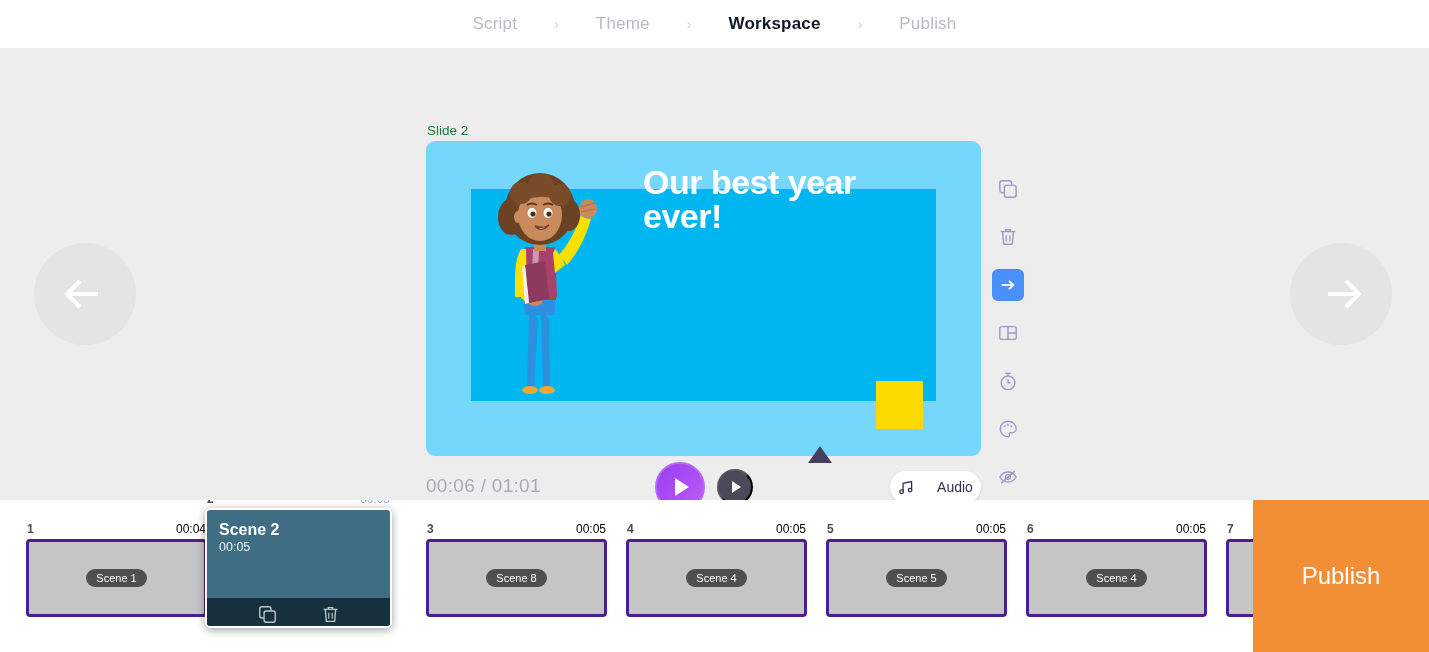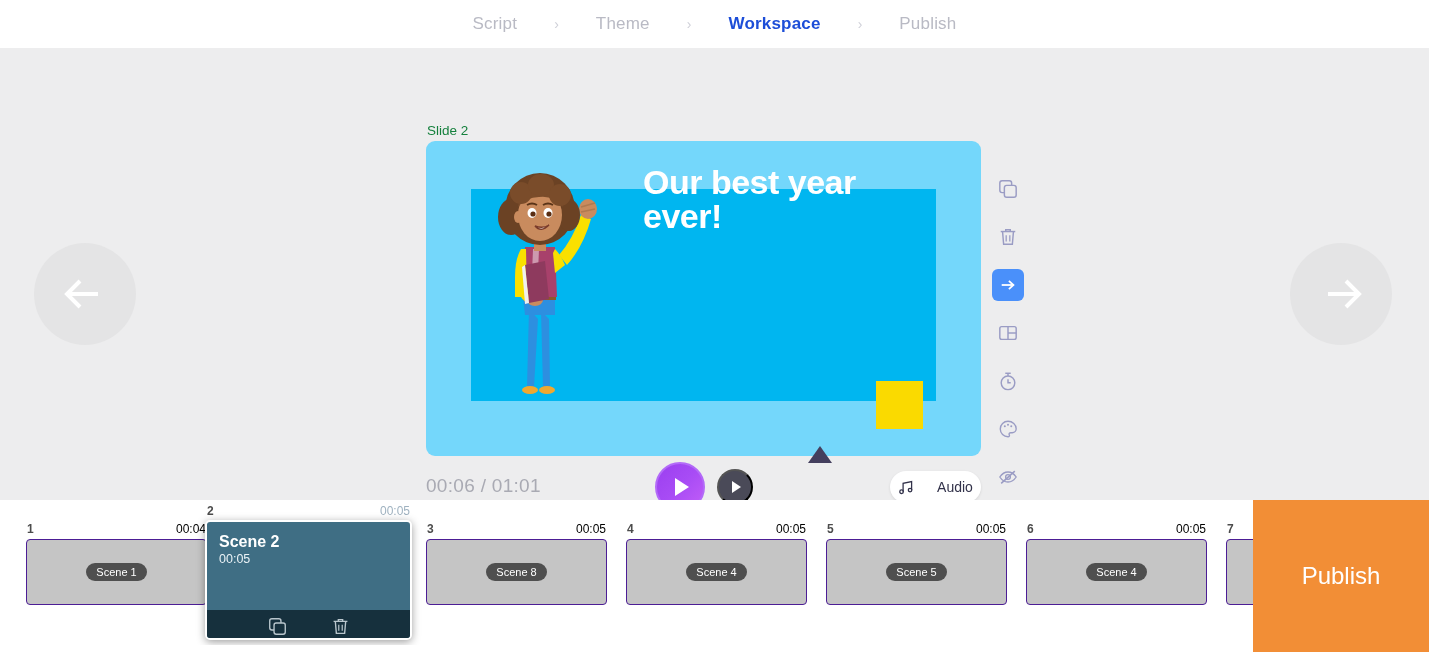--- a/index.html
+++ b/index.html
@@ -15,21 +15,21 @@
   .header {
     position: absolute; left: 0; top: 0; width: 1429px; height: 48px;
     background: #ffffff;
     display: flex; align-items: center; justify-content: center;
   }
   .crumbs { display: flex; align-items: center; gap: 12px; }
   .crumb {
     font-size: 17px; color: #b9bac4; letter-spacing: .2px;
     padding: 0 3px; cursor: pointer;
   }
-  .crumb.active { color: #1d4ed8; font-weight: bold; }
+  .crumb.active { color: #0f172a; font-weight: bold; }
   .crumb-sep {
     font-size: 14px; color: #cfd0d8; padding: 0 22px; user-select: none;
   }
 
   
   .workspace {
     position: absolute; left: 0; top: 48px; width: 1429px; height: 452px;
     background: #ededee;
   }
 
@@ -143,32 +143,32 @@
   }
   .scene-num {
     position: absolute; left: 1px; top: 0;
     font-size: 12px; color: #4c4c4c; font-weight: bold;
   }
   .scene-dur {
     position: absolute; right: 1px; top: 0;
     font-size: 12px; color: #000000;
   }
   .scene-thumb {
-    position: relative; height: 66px; background: #c5c5c5;
-    border-radius: 4px; border: 1px solid #4c1d95;
+    position: relative; height: 78px; background: #c5c5c5;
+    border-radius: 4px; border: 3px solid #4c1d95;
     display: flex; align-items: center; justify-content: center;
     cursor: pointer;
   }
   .scene-chip {
     background: #4f4f4f; color: #ffffff; font-size: 11px;
     padding: 3px 10px; border-radius: 10px;
   }
 
   
-  .scene.selected { top: 8px; width: 207px; margin-top: 12px; }
+  .scene.selected { top: 8px; width: 187px; }
   .scene.selected .scene-card {
     position: relative; height: 120px; border-radius: 5px;
     border: 2px solid #ffffff; overflow: hidden;
     box-shadow: 0 2px 9px rgba(0,0,0,.38);
     background: #3f6e84; cursor: pointer;
   }
   .scene.selected .sel-body {
     height: 88px; padding: 11px 0 0 12px;
   }
   .sel-title { color: #ffffff; font-size: 16px; font-weight: bold; line-height: 1.15; }

